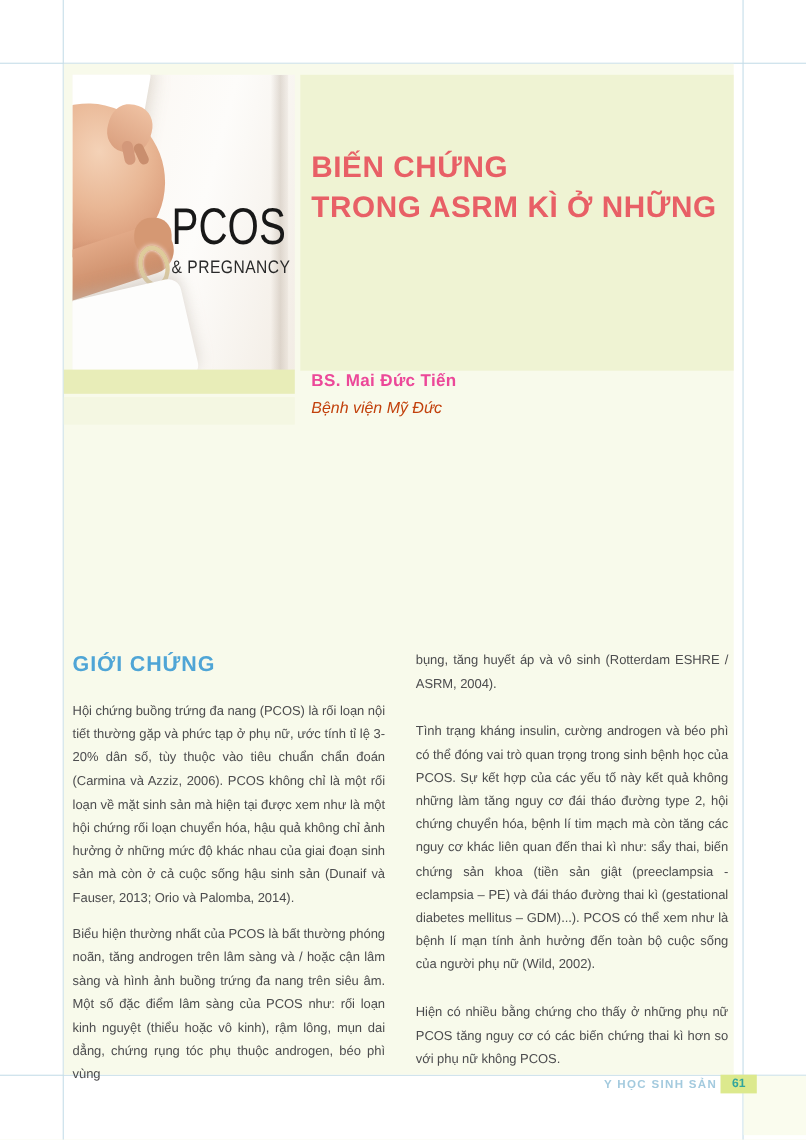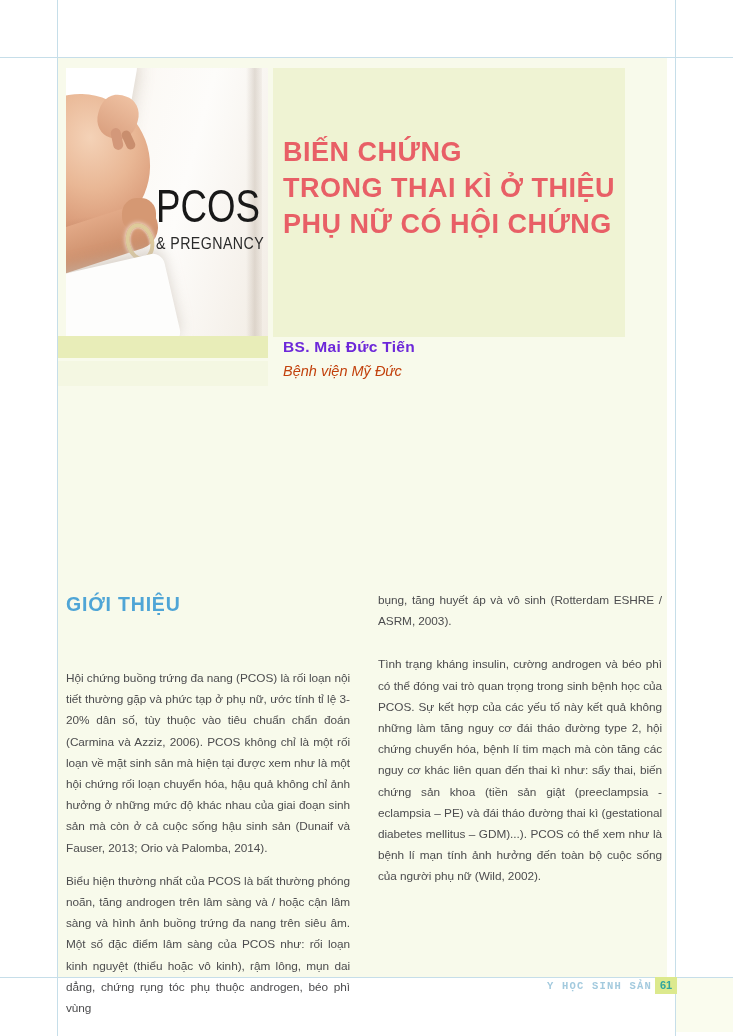--- a/index.html
+++ b/index.html
@@ -43,47 +43,47 @@
     border:4px solid #decb9b;transform:rotate(-14deg);
     box-shadow:0 0 5px rgba(255,255,255,.9), inset 0 0 3px #ffffff;}
   .ph-cloth-bottom{left:-32px;top:198px;width:140px;height:92px;background:#fdfdfc;
     transform:rotate(-13deg);border-radius:12px;box-shadow:0 -5px 14px rgba(198,188,176,.65);}
   .pcos-wordmark{left:90px;top:114px;font-size:47px;line-height:1;color:#181818;
     font-weight:400;letter-spacing:0px;transform:scaleX(.78);transform-origin:left top;white-space:nowrap;}
   .pcos-sub{left:90px;top:167px;font-size:16.5px;line-height:1;color:#2a2a2a;
     font-weight:400;letter-spacing:.5px;transform:scaleX(.86);transform-origin:left top;white-space:nowrap;}
 
   
-  .title-block{left:273px;top:68px;width:352px;height:269px;background:#eff3d3;}
+  .title-block{left:273px;top:68px;width:394px;height:269px;background:#eff3d3;}
   .title-text{position:absolute;left:10px;top:66px;color:#e85f66;font-weight:700;
     font-size:27px;line-height:36px;letter-spacing:.5px;white-space:nowrap;}
 
   
   .band1{left:58px;top:336px;width:210px;height:22px;background:#e8edb8;}
   .band2{left:58px;top:361px;width:210px;height:25px;background:#f4f7e2;}
 
   
   .author-block{left:283px;top:338px;}
-  .author-name{font-size:15.5px;font-weight:700;color:#6d28d9;letter-spacing:.3px;}
+  .author-name{font-size:15.5px;font-weight:700;color:#ec4899;letter-spacing:.3px;}
   .author-affil{font-size:14.5px;font-style:italic;color:#c2410c;margin-top:7px;}
 
   
   .section-heading{left:66px;top:593px;font-size:19.5px;font-weight:700;
     color:#4fa5d6;letter-spacing:.8px;}
   .col{width:284px;font-size:11.8px;line-height:21.2px;color:#4c4c4e;
     text-align:justify;letter-spacing:-.05px;}
   .col p{margin:0 0 12px 0;}
-  .col-left{left:66px;top:636px;margin-top:32px;}
+  .col-left{left:66px;top:636px;}
   .col-right{left:378px;top:590px;}
   .col-right p{margin-bottom:22px;}
 
   
   .footer-journal{left:420px;top:980px;width:232px;text-align:right;
-    font-size:10.5px;font-weight:700;color:#a3cade;letter-spacing:1.2px;font-family:Liberation Mono, monospace;}
-  .page-num-box{left:655px;top:977px;width:22px;height:17px;background:#dce98d;
+    font-size:10.5px;font-weight:700;color:#a3cade;letter-spacing:1.2px;}
+  .page-num-box{left:655px;top:977px;width:33px;height:17px;background:#dce98d;
     text-align:center;line-height:17px;font-size:11px;font-weight:700;color:#31a59d;}
 </style>
 </head>
 <body>
 
 <div class="abs hl-h" style="top:57px"></div>
 <div class="abs hl-h" style="top:977px"></div>
 <div class="abs hl-v" style="left:57px"></div>
 <div class="abs hl-v" style="left:675px"></div>
 
@@ -102,39 +102,39 @@
   <div class="abs ph-fist"></div>
   <div class="abs ph-bracelet"></div>
   <div class="abs ph-cloth-bottom"></div>
   <div class="abs pcos-wordmark">PCOS</div>
   <div class="abs pcos-sub">&amp; PREGNANCY</div>
 </div>
 
 <div class="abs title-block">
   <div class="title-text">
     <div>BIẾN CHỨNG</div>
-    <div>TRONG THAI KÌ Ở THIỆU</div>
-    <div>PHỤ NỮ CÓ HỘI CHỨNG</div>
+    <div>TRONG ASRM KÌ Ở NHỮNG</div>
   </div>
 </div>
 
 <div class="abs band1"></div>
 <div class="abs band2"></div>
 
 <div class="abs author-block">
   <div class="author-name">BS. Mai Đức Tiến</div>
   <div class="author-affil">Bệnh viện Mỹ Đức</div>
 </div>
 
-<div class="abs section-heading">GIỚI THIỆU</div>
+<div class="abs section-heading">GIỚI CHỨNG</div>
 
 <div class="abs col col-left">
   <p>Hội chứng buồng trứng đa nang (PCOS) là rối loạn nội tiết thường gặp và phức tạp ở phụ nữ, ước tính tỉ lệ 3-20% dân số, tùy thuộc vào tiêu chuẩn chẩn đoán (Carmina và Azziz, 2006). PCOS không chỉ là một rối loạn về mặt sinh sản mà hiện tại được xem như là một hội chứng rối loạn chuyển hóa, hậu quả không chỉ ảnh hưởng ở những mức độ khác nhau của giai đoạn sinh sản mà còn ở cả cuộc sống hậu sinh sản (Dunaif và Fauser, 2013; Orio và Palomba, 2014).</p>
   <p>Biểu hiện thường nhất của PCOS là bất thường phóng noãn, tăng androgen trên lâm sàng và / hoặc cận lâm sàng và hình ảnh buồng trứng đa nang trên siêu âm. Một số đặc điểm lâm sàng của PCOS như: rối loạn kinh nguyệt (thiểu hoặc vô kinh), rậm lông, mụn dai dẳng, chứng rụng tóc phụ thuộc androgen, béo phì vùng</p>
 </div>
 
 <div class="abs col col-right">
-  <p>bụng, tăng huyết áp và vô sinh (Rotterdam ESHRE / ASRM, 2003).</p>
+  <p>bụng, tăng huyết áp và vô sinh (Rotterdam ESHRE / ASRM, 2004).</p>
   <p>Tình trạng kháng insulin, cường androgen và béo phì có thể đóng vai trò quan trọng trong sinh bệnh học của PCOS. Sự kết hợp của các yếu tố này kết quả không những làm tăng nguy cơ đái tháo đường type 2, hội chứng chuyển hóa, bệnh lí tim mạch mà còn tăng các nguy cơ khác liên quan đến thai kì như: sẩy thai, biến chứng sản khoa (tiền sản giật (preeclampsia - eclampsia – PE) và đái tháo đường thai kì (gestational diabetes mellitus – GDM)...). PCOS có thể xem như là bệnh lí mạn tính ảnh hưởng đến toàn bộ cuộc sống của người phụ nữ (Wild, 2002).</p>
+  <p>Hiện có nhiều bằng chứng cho thấy ở những phụ nữ PCOS tăng nguy cơ có các biến chứng thai kì hơn so với phụ nữ không PCOS.</p>
 </div>
 
 <div class="abs footer-journal">Y HỌC SINH SẢN</div>
 <div class="abs page-num-box">61</div>
 
 </body></html>

